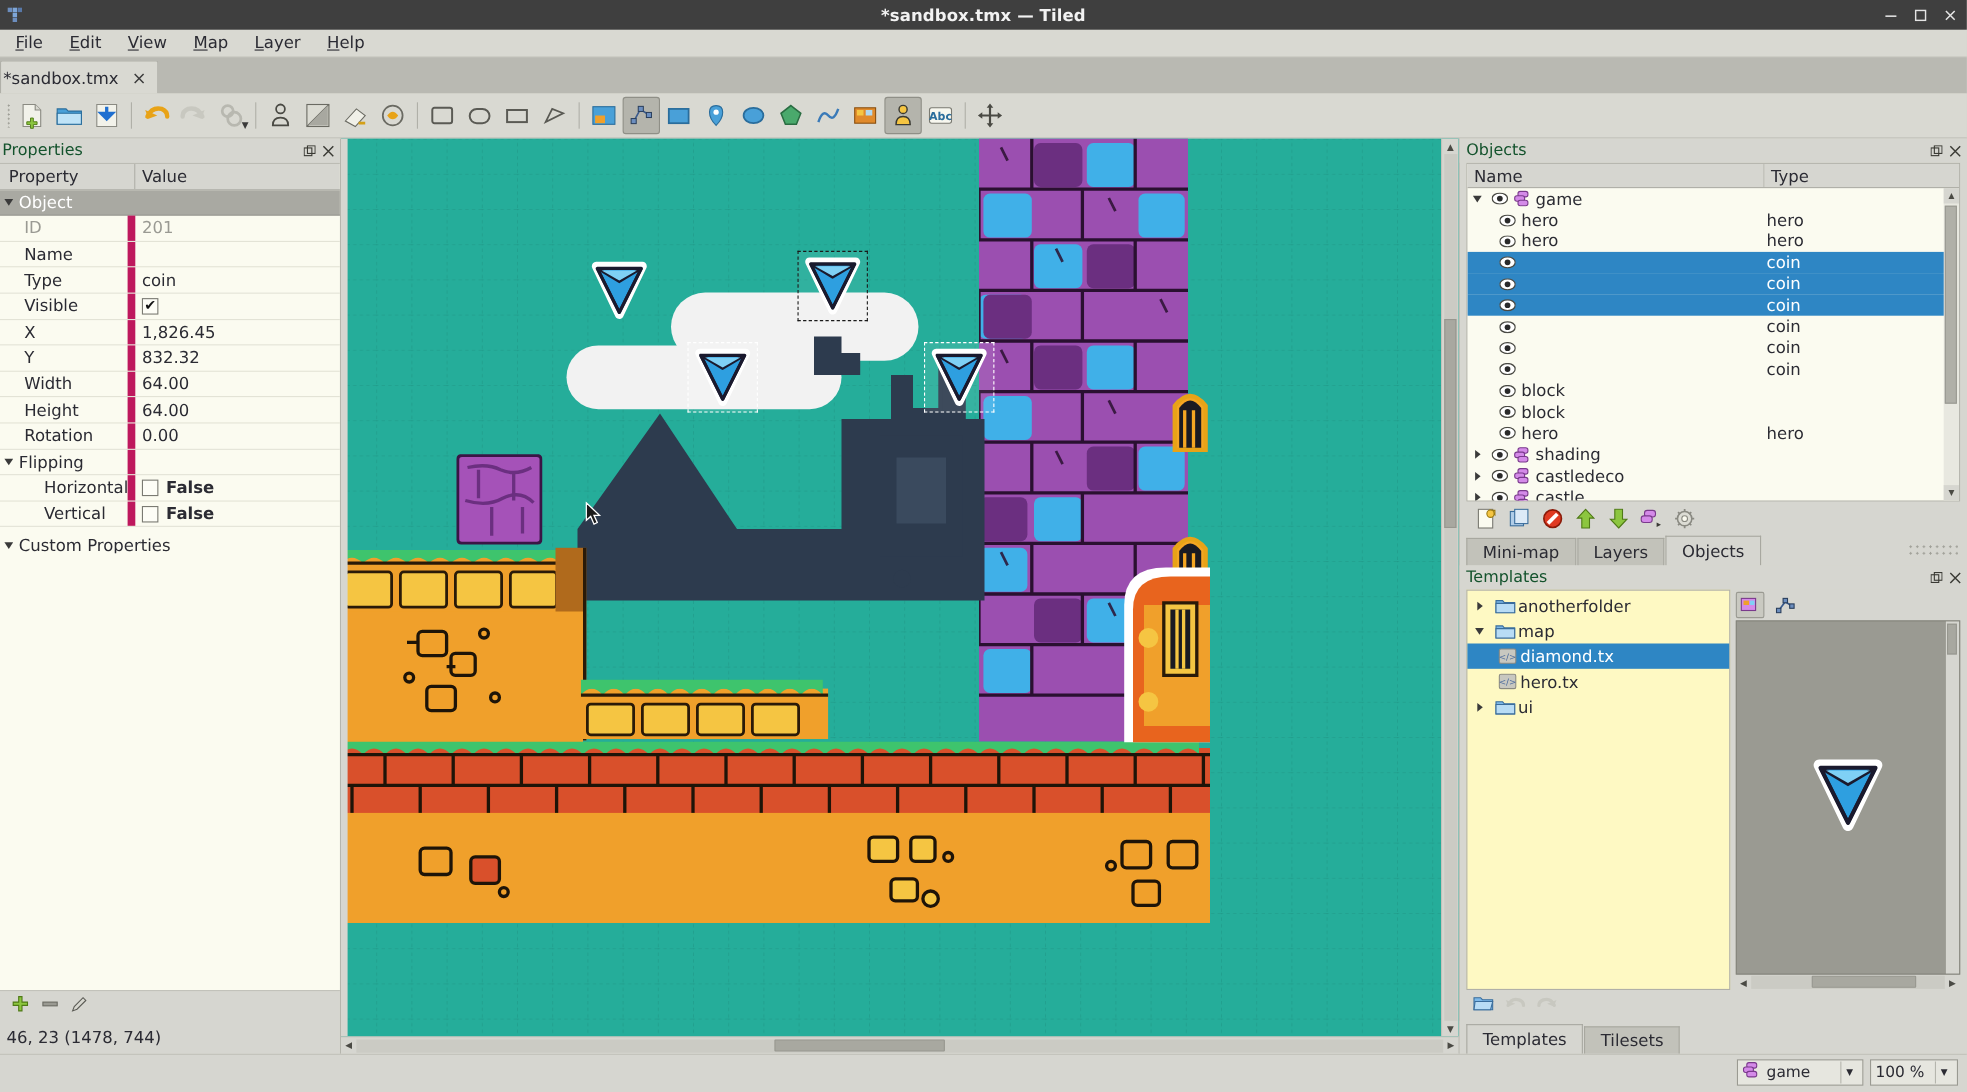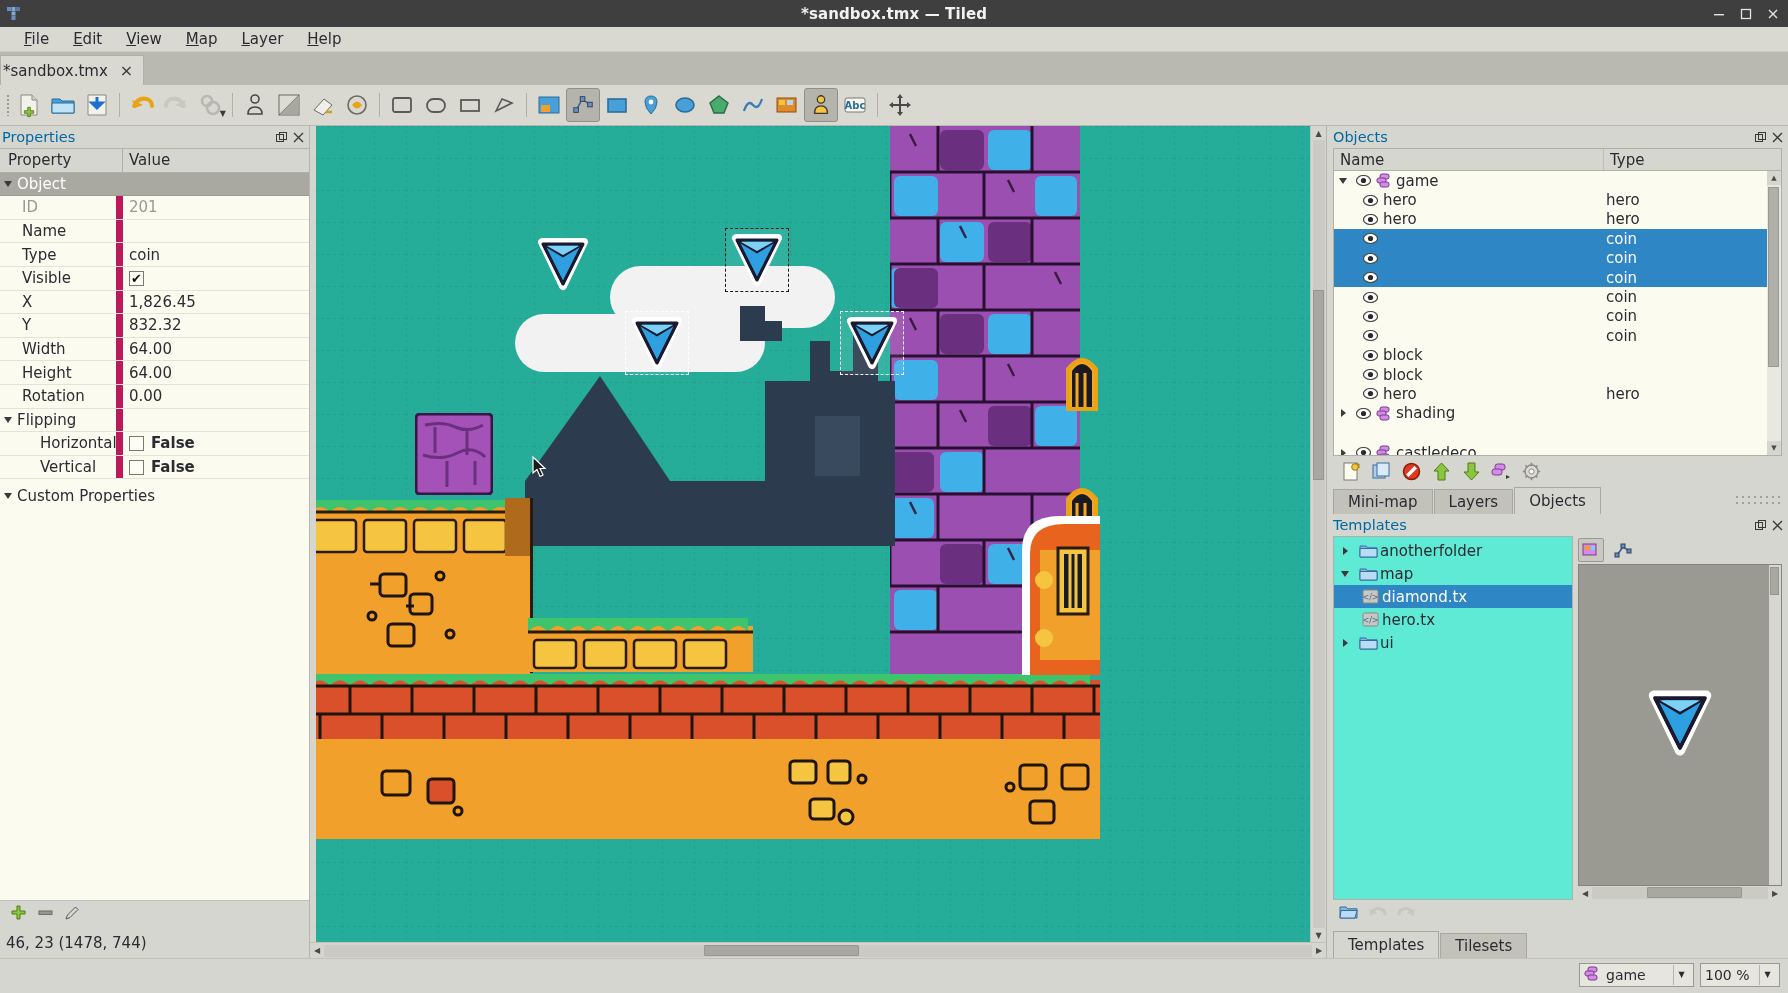--- a/index.html
+++ b/index.html
@@ -20,21 +20,21 @@
     height:27px; background:#3f3f3f; color:#f2f2f2;
     display:flex; align-items:center; position:relative; flex:0 0 27px;
   }
   .tb-ico { width:26px; height:27px; display:flex; align-items:center; justify-content:center; }
   .tb-ico svg { display:block; }
   .tb-title { position:absolute; left:0; right:0; text-align:center; font-size:15px; font-weight:bold; letter-spacing:.1px; pointer-events:none; }
   .tb-btns { margin-left:auto; display:flex; padding-right:8px; gap:13px; align-items:center; }
   .tb-btn { width:14px; height:14px; display:flex; align-items:center; justify-content:center; color:#e4e4e4; font-size:13px; line-height:1; cursor:default; }
 
   
-  .menubar { height:25px; background:#d9d9d2; display:flex; align-items:center; padding-left:12px; flex:0 0 25px; border-bottom:1px solid #cbcbc4;}
+  .menubar { height:25px; background:#d9d9d2; display:flex; align-items:center; padding-left:2px; flex:0 0 25px; border-bottom:1px solid #cbcbc4;}
   .menu-item { padding:3px 12px; font-size:15px; color:#2b2b33; cursor:default; }
   .menu-item u { text-decoration:underline; }
 
   
   .tabstrip { height:33px; background:#b9b9b2; display:flex; align-items:flex-end; flex:0 0 33px; }
   .doctab {
     height:30px; background:#d9d9d2; display:flex; align-items:center;
     padding:0 10px 0 2px; gap:12px; font-size:15px; border-top-left-radius:2px; border-top-right-radius:2px;
     border:1px solid #b0b0a8; border-bottom:none; cursor:default;
   }
@@ -56,21 +56,21 @@
   .tbtn.active { background:#b4b4ac; border:1px solid #8f8f87; }
   .tsep { width:1px; height:24px; background:#b0b0a8; margin:0 5px; }
   .tbtn .caret { position:absolute; right:1px; bottom:4px; font-size:8px; color:#3a3a3a; }
 
   
   .bodyrow { flex:1 1 auto; display:flex; min-height:0; }
 
   
   .leftdock { width:310px; flex:0 0 310px; background:#d6d6d0; display:flex; flex-direction:column; border-right:1px solid #b5b5ad; }
   .dockhdr {
-    height:22px; display:flex; align-items:center; padding:0 4px 0 2px; font-size:14.5px; color:#0369a1;
+    height:22px; display:flex; align-items:center; padding:0 4px 0 2px; font-size:14.5px; color:#14532d;
     background:#d6d6d0; flex:0 0 22px;
   }
   .dockhdr .t { flex:1 1 auto; }
   .dockhdr .dbtn { width:14px; height:14px; display:flex; align-items:center; justify-content:center; margin-left:3px; cursor:default; }
 
   .proptable { flex:1 1 auto; background:#fbfbf0; overflow:hidden; border-top:1px solid #b5b5ad; }
   .prow { display:flex; height:23.6px; border-bottom:1px solid #e3e3d6; font-size:15px; }
   .prow.hdr { background:#d6d6d0; border-bottom:1px solid #b0b0a8; font-size:15px; }
   .prow.group { background:#a9a9a2; color:#fff; border-bottom:1px solid #9a9a93; }
   .pname { width:123px; flex:0 0 123px; display:flex; align-items:center; padding-left:8px; border-right:7px solid #be185d; overflow:hidden; white-space:nowrap;}
@@ -132,21 +132,21 @@
   .obtn { width:24px;height:24px;display:flex;align-items:center;justify-content:center;cursor:default;}
 
   .tabrow { height:28px; flex:0 0 28px; display:flex; align-items:flex-end; padding-left:6px; }
   .ptab { height:25px; display:flex; align-items:center; padding:0 14px; font-size:15px; background:#c2c2ba; border:1px solid #a8a8a0; border-bottom:none; margin-right:1px; cursor:default;}
   .ptab.active { background:#d6d6d0; height:27px; }
   .griphandle { margin-left:auto; width:46px; height:12px;
     background-image:radial-gradient(circle, #a0a098 1px, transparent 1px); background-size:6px 6px; align-self:center; margin-right:8px;}
 
   .tmplwrap { flex:1 1 auto; display:flex; flex-direction:column; min-height:0; }
   .tmplrow { flex:1 1 auto; display:flex; min-height:0; padding:0 6px 0 6px; gap:5px;}
-  .tmpltree { width:240px; flex:0 0 240px; background:#5eead4; border:1px solid #b0b0a8; padding-top:2px;}
+  .tmpltree { width:240px; flex:0 0 240px; background:#fef9c3; border:1px solid #b0b0a8; padding-top:2px;}
   .trow2 { height:23px; display:flex; align-items:center; font-size:15px; }
   .trow2.sel { background:#2e86c4; color:#fff; }
   .trow2 .expander { width:22px; flex:0 0 22px; display:flex;align-items:center;justify-content:center;}
   .trow2 .fico { width:24px; flex:0 0 24px; display:flex;align-items:center;justify-content:center;}
   .trow2.lvl2 { padding-left:24px; }
   .tmplside { flex:1 1 auto; display:flex; flex-direction:column; min-width:0;}
   .tmplsidebtns { height:28px; display:flex; gap:6px; align-items:center; }
   .sbtn2 { width:26px;height:24px;display:flex;align-items:center;justify-content:center;border:1px solid #9a9a92;background:#c9c9c1;border-radius:2px;}
   .sbtn2.flat { border:none;background:transparent;}
   .preview { flex:1 1 auto; background:#9a9a92; border:1px solid #85857d; display:flex; align-items:center; justify-content:center; min-height:0; position:relative;}
@@ -927,21 +927,21 @@
             <span class="gico">
               <svg width="16" height="15" viewBox="0 0 16 15">
                   <rect x="4" y="1" width="9" height="5" rx="2" fill="#d48ae8" stroke="#7a3a8c"></rect>
                   <rect x="1" y="5" width="9" height="5" rx="2" fill="#d48ae8" stroke="#7a3a8c"></rect>
                   <rect x="4" y="9" width="9" height="5" rx="2" fill="#d48ae8" stroke="#7a3a8c"></rect>
                 </svg>
             </span>
             <span class="nm">shading</span>
           </div>
 
-          <div class="trow lvl1" style="position:relative;margin-top:20px;">
+          <div class="trow lvl1" style="position:relative;">
             <span class="expander">
                 <span class="tri"></span>
               </span>
             <span class="eye">
               <svg width="15" height="11" viewBox="0 0 15 11">
                   <ellipse cx="7.5" cy="5.5" rx="7" ry="5" fill="#fff" stroke="#4a4a44" stroke-width="1.2"></ellipse>
                   <circle cx="7.5" cy="5.5" r="2.6" fill="#2a2a2a"></circle>
                 </svg>
             </span>
             <span class="gico">

